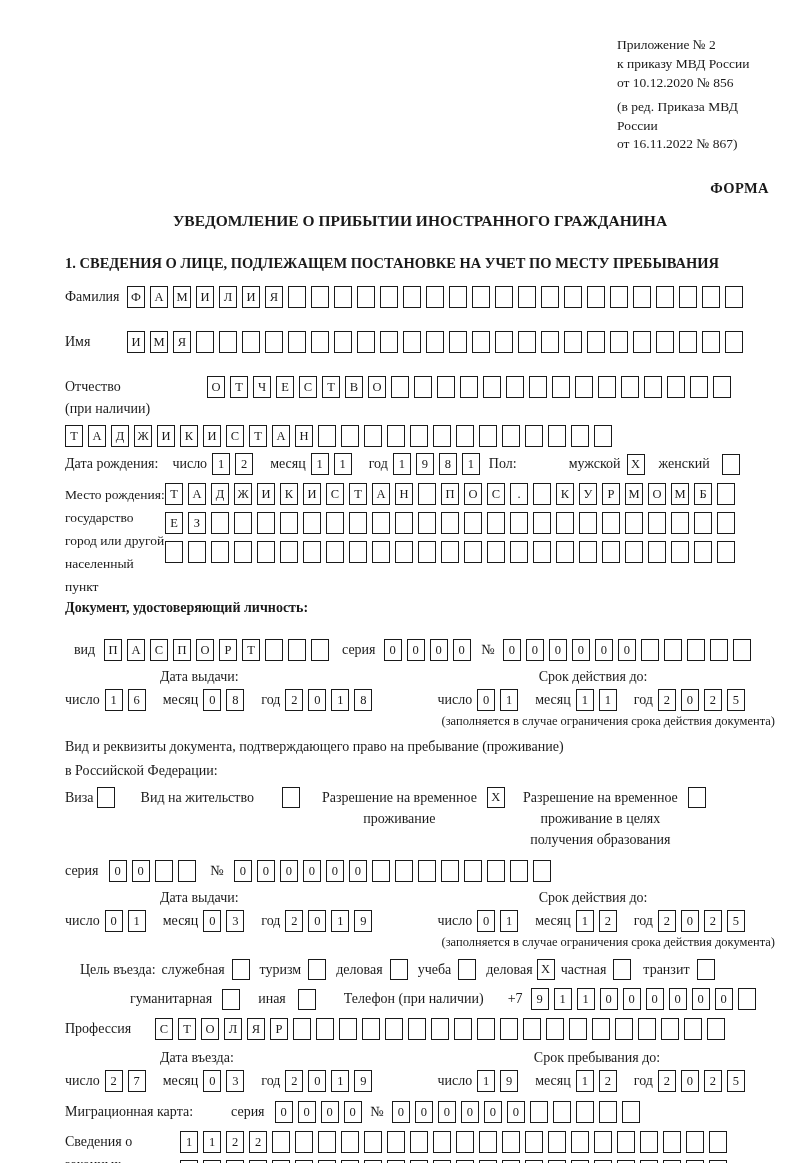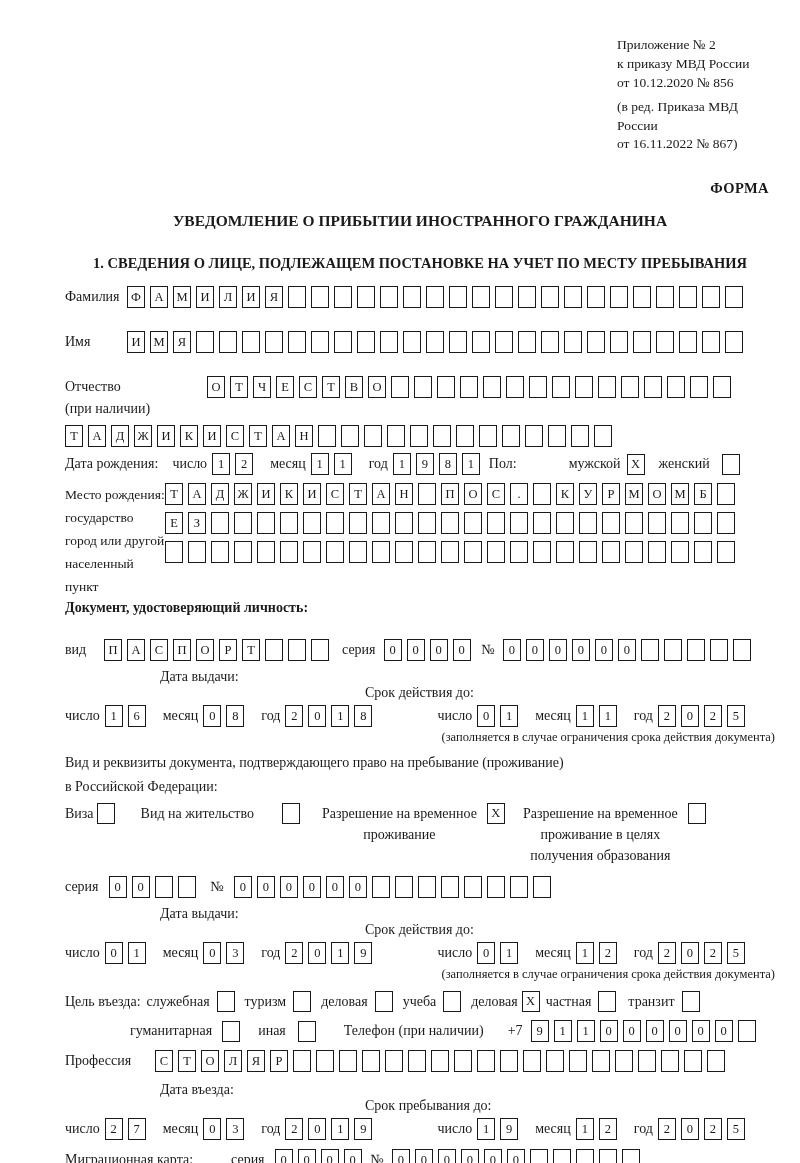--- a/index.html
+++ b/index.html
@@ -4,35 +4,35 @@
 <style>
   html,body{margin:0;padding:0;background:#fff;}
   .page{position:relative;width:800px;height:1163px;background:#fff;color:#1a1a1a;
         font-family:"Liberation Serif",serif;font-size:14px;box-sizing:border-box;
         padding:36px 25px 0 65px;overflow:hidden;}
   .hdr{margin-left:552px;line-height:1.4;font-size:13.5px;}
   .hdr .amend{margin-top:5px;}
   .forma{text-align:right;font-weight:bold;margin:26px 6px 0 0;font-size:14.5px;letter-spacing:.4px;}
   .title{text-align:center;font-weight:bold;font-size:15.5px;line-height:1.55;margin-top:12px;}
   .blank{display:inline-block;width:58px;border-bottom:2px solid #333;height:13px;margin-left:10px;}
-  .sec{font-weight:bold;font-size:14.5px;margin-top:22px;text-align:center;}
+  .sec{font-weight:bold;font-size:14.5px;margin-top:22px;}
   .frow{display:flex;align-items:center;margin-top:23px;}
   .start{align-items:flex-start;}
   .flabel{flex:0 0 auto;line-height:22px;}
   .w62{width:62px;} .w142{width:142px;} .w118{width:118px;} .w100{width:100px;line-height:23px;}
-  .w39{width:39px;} .w90{width:90px;} .w115{width:115px;line-height:22.5px;}
+  .w39{width:39px;text-align:center;} .w90{width:90px;} .w115{width:115px;line-height:22.5px;}
   .boxrow{display:inline-flex;flex:0 0 auto;}
   .box{flex:0 0 auto;width:16px;height:20px;border:1.5px solid #1a1a1a;margin-right:5px;
        text-align:center;line-height:20px;font-size:12.5px;}
   .cbox{flex:0 0 auto;display:inline-block;width:16px;height:19px;border:1.5px solid #1a1a1a;
         text-align:center;line-height:19px;font-size:12.5px;vertical-align:middle;}
   .dg{display:inline-flex;align-items:center;}
   .dg .lbl{margin-right:5px;}
   .dg .m{margin-left:12px;}
-  .hrow{display:flex;margin-top:8px;flex-direction:column;}
+  .hrow{display:flex;margin-top:8px;}
   .note{font-size:12.5px;display:flex;justify-content:flex-end;margin-top:3px;}
   .optcol{display:inline-block;text-align:center;line-height:1.5;}
   .opt{display:inline-flex;align-items:center;}
   .opt .cbox{margin-left:7px;}
   .opt4 .cbox,.opt3 .cbox{margin-left:10px;align-self:flex-start;}
   .mt10{margin-top:10px;}
   .stack>div{margin-top:0;}
   .stack .boxrow{display:flex;margin-bottom:7px;}
 </style>
 </head>
@@ -487,21 +487,21 @@
           <span class="box">2</span>
           <span class="box">0</span>
           <span class="box">2</span>
           <span class="box">5</span>
         </span>
     </span>
   </div>
 
   <div class="note">(заполняется в случае ограничения срока действия документа)</div>
 
-  <div class="frow" style="margin-top:9px;">
+  <div class="frow" style="margin-top:9px;margin-left:15px;">
     <span>Цель въезда:</span>
     <span class="opt" style="margin-left:6px;">
         <span>служебная</span>
         <span class="cbox"></span>
       </span>
     <span class="opt" style="margin-left:10px;">
         <span>туризм</span>
         <span class="cbox"></span>
       </span>
     <span class="opt" style="margin-left:10px;">

